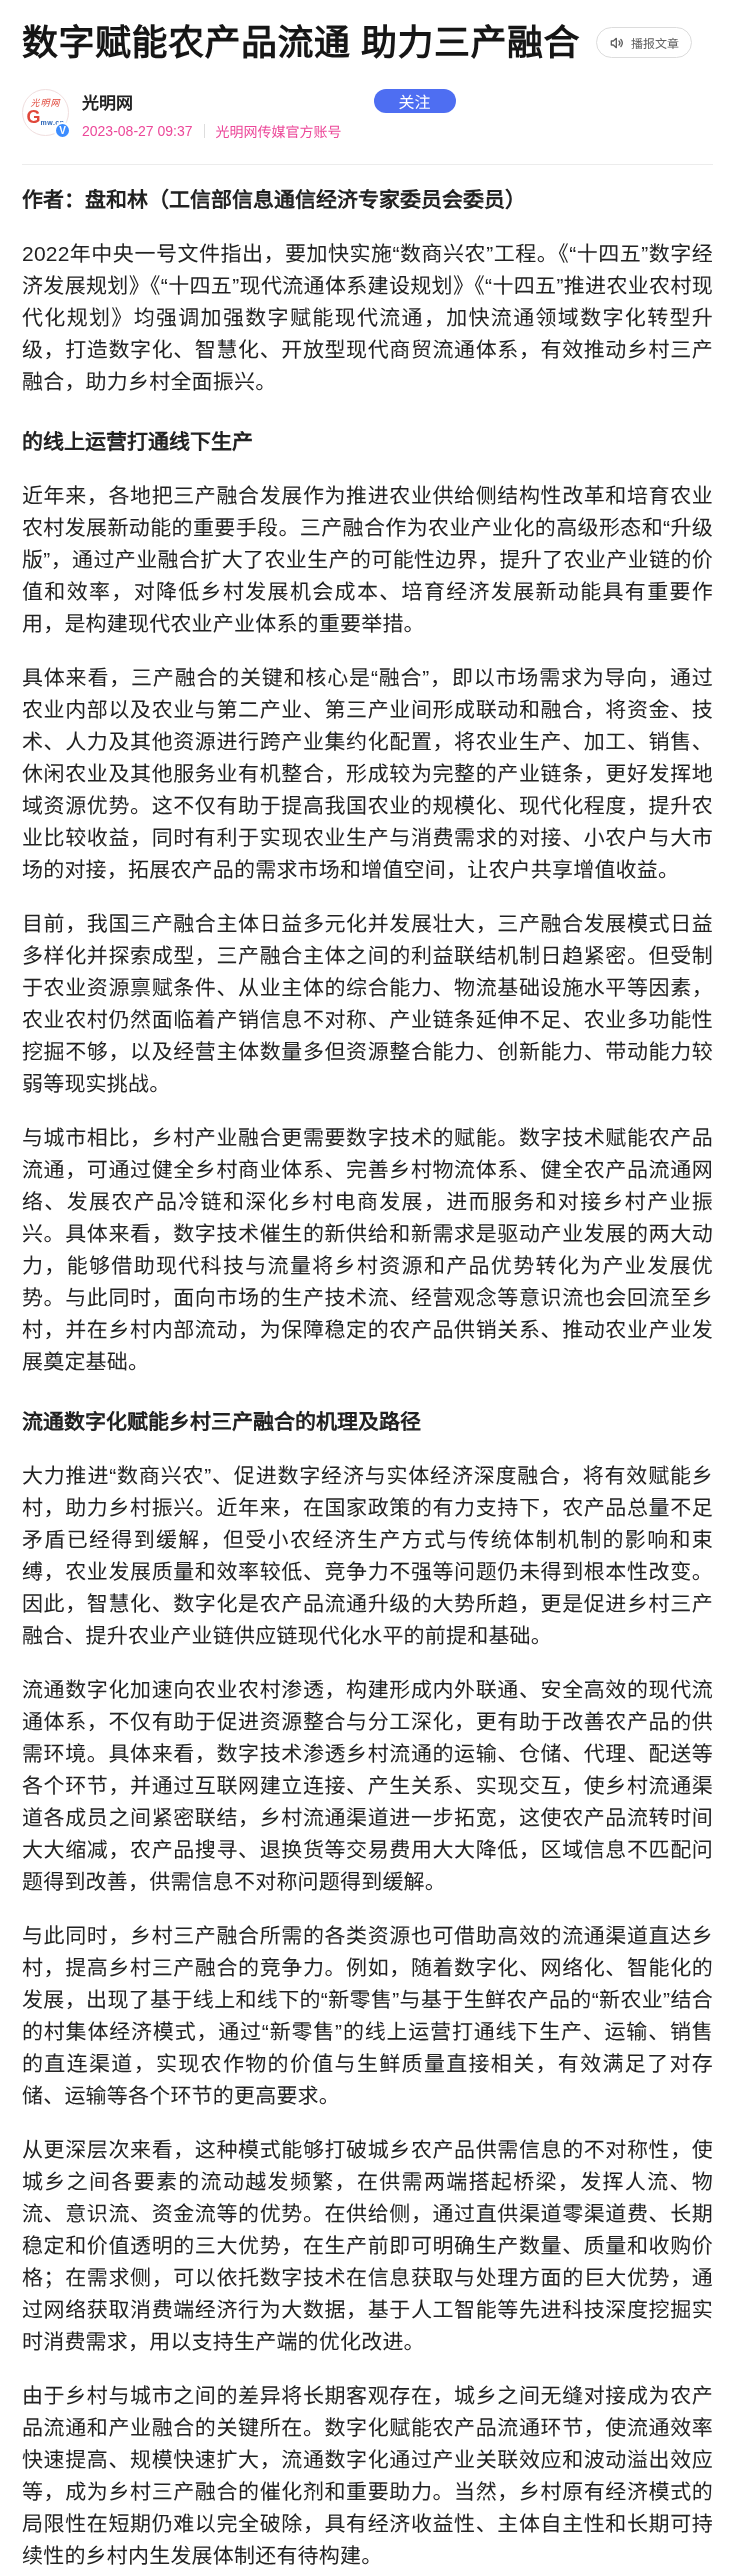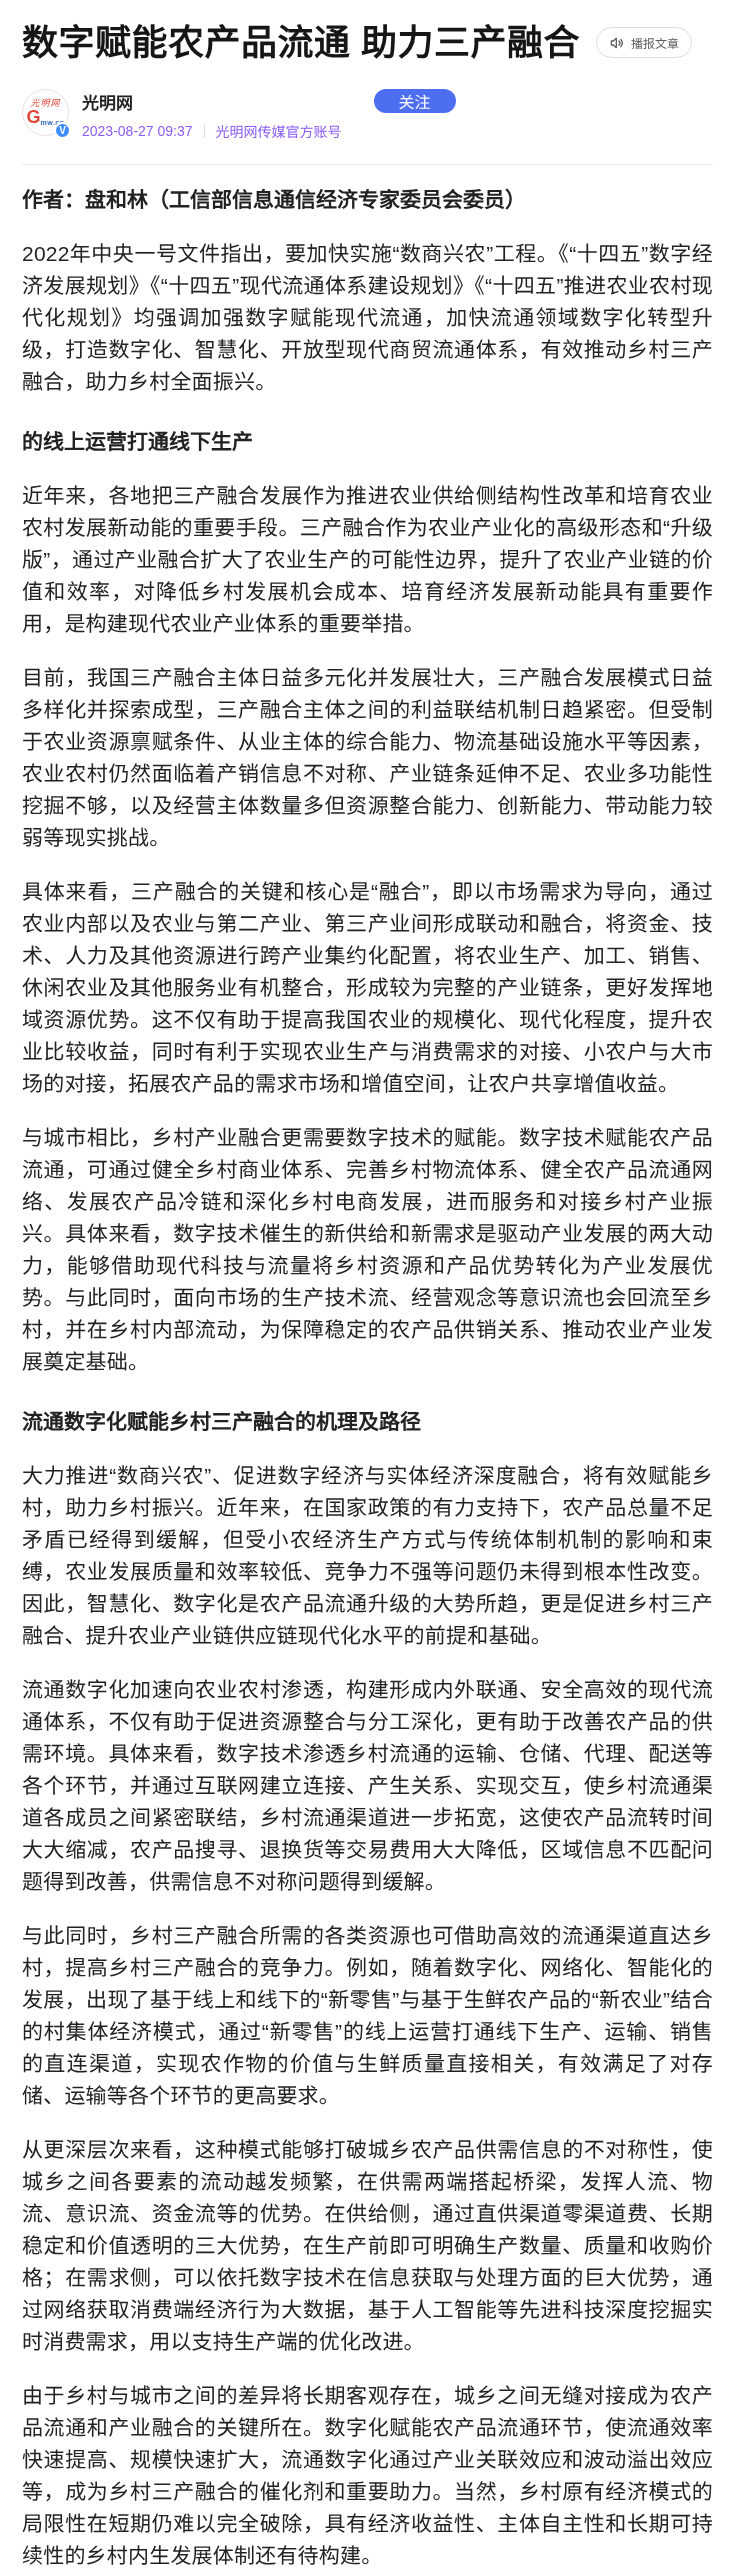--- a/index.html
+++ b/index.html
@@ -37,21 +37,21 @@
   .avatar-mw { color: #2b66b8; font-size: 7px; font-weight: 700; letter-spacing: 0.5px; }
   .v-badge {
     position: absolute; right: -3px; bottom: -4px; width: 17px; height: 17px;
     border-radius: 50%; background: #3b8cff; border: 2px solid #ffffff;
     color: #ffffff; font-size: 10px; font-weight: 700;
     display: flex; align-items: center; justify-content: center;
   }
   .author-info { margin-left: 13px; }
   .author-name { font-size: 17px; font-weight: 700; color: #222; cursor: pointer; }
   .author-meta { display: flex; align-items: center; gap: 11px; margin-top: 7px;
-    font-size: 14px; color: #8b5cf6; }
+    font-size: 14px; color: #ec4899; }
   .meta-sep { width: 1px; height: 14px; background: #dddddd; }
   .follow-btn {
     margin-left: 32px; height: 24px; padding: 0 25px; border: none;
     border-radius: 20px; background: #4e6ef2; color: #ffffff;
     font-size: 16px; cursor: pointer; flex: 0 0 auto;
     font-family: "Liberation Sans", "DejaVu Sans", sans-serif;
   }
   .header-divider { border: none; border-top: 1px solid #ececec; margin: 23px 0 0; }
 
   
@@ -104,22 +104,22 @@
 
     <hr class="header-divider">
   </header>
 
   <main class="article">
     <p class="byline">作者：盘和林（工信部信息通信经济专家委员会委员）</p>
     <div id="blocks">
         <p class="para">2022年中央一号文件指出，要加快实施“数商兴农”工程。《“十四五”数字经济发展规划》《“十四五”现代流通体系建设规划》《“十四五”推进农业农村现代化规划》均强调加强数字赋能现代流通，加快流通领域数字化转型升级，打造数字化、智慧化、开放型现代商贸流通体系，有效推动乡村三产融合，助力乡村全面振兴。</p>
         <h2 class="section-heading">的线上运营打通线下生产</h2>
         <p class="para">近年来，各地把三产融合发展作为推进农业供给侧结构性改革和培育农业农村发展新动能的重要手段。三产融合作为农业产业化的高级形态和“升级版”，通过产业融合扩大了农业生产的可能性边界，提升了农业产业链的价值和效率，对降低乡村发展机会成本、培育经济发展新动能具有重要作用，是构建现代农业产业体系的重要举措。</p>
+        <p class="para">具体来看，三产融合的关键和核心是“融合”，即以市场需求为导向，通过农业内部以及农业与第二产业、第三产业间形成联动和融合，将资金、技术、人力及其他资源进行跨产业集约化配置，将农业生产、加工、销售、休闲农业及其他服务业有机整合，形成较为完整的产业链条，更好发挥地域资源优势。这不仅有助于提高我国农业的规模化、现代化程度，提升农业比较收益，同时有利于实现农业生产与消费需求的对接、小农户与大市场的对接，拓展农产品的需求市场和增值空间，让农户共享增值收益。</p>
         <p class="para">目前，我国三产融合主体日益多元化并发展壮大，三产融合发展模式日益多样化并探索成型，三产融合主体之间的利益联结机制日趋紧密。但受制于农业资源禀赋条件、从业主体的综合能力、物流基础设施水平等因素，农业农村仍然面临着产销信息不对称、产业链条延伸不足、农业多功能性挖掘不够，以及经营主体数量多但资源整合能力、创新能力、带动能力较弱等现实挑战。</p>
-        <p class="para">具体来看，三产融合的关键和核心是“融合”，即以市场需求为导向，通过农业内部以及农业与第二产业、第三产业间形成联动和融合，将资金、技术、人力及其他资源进行跨产业集约化配置，将农业生产、加工、销售、休闲农业及其他服务业有机整合，形成较为完整的产业链条，更好发挥地域资源优势。这不仅有助于提高我国农业的规模化、现代化程度，提升农业比较收益，同时有利于实现农业生产与消费需求的对接、小农户与大市场的对接，拓展农产品的需求市场和增值空间，让农户共享增值收益。</p>
         <p class="para">与城市相比，乡村产业融合更需要数字技术的赋能。数字技术赋能农产品流通，可通过健全乡村商业体系、完善乡村物流体系、健全农产品流通网络、发展农产品冷链和深化乡村电商发展，进而服务和对接乡村产业振兴。具体来看，数字技术催生的新供给和新需求是驱动产业发展的两大动力，能够借助现代科技与流量将乡村资源和产品优势转化为产业发展优势。与此同时，面向市场的生产技术流、经营观念等意识流也会回流至乡村，并在乡村内部流动，为保障稳定的农产品供销关系、推动农业产业发展奠定基础。</p>
         <h2 class="section-heading">流通数字化赋能乡村三产融合的机理及路径</h2>
         <p class="para">大力推进“数商兴农”、促进数字经济与实体经济深度融合，将有效赋能乡村，助力乡村振兴。近年来，在国家政策的有力支持下，农产品总量不足矛盾已经得到缓解，但受小农经济生产方式与传统体制机制的影响和束缚，农业发展质量和效率较低、竞争力不强等问题仍未得到根本性改变。因此，智慧化、数字化是农产品流通升级的大势所趋，更是促进乡村三产融合、提升农业产业链供应链现代化水平的前提和基础。</p>
         <p class="para">流通数字化加速向农业农村渗透，构建形成内外联通、安全高效的现代流通体系，不仅有助于促进资源整合与分工深化，更有助于改善农产品的供需环境。具体来看，数字技术渗透乡村流通的运输、仓储、代理、配送等各个环节，并通过互联网建立连接、产生关系、实现交互，使乡村流通渠道各成员之间紧密联结，乡村流通渠道进一步拓宽，这使农产品流转时间大大缩减，农产品搜寻、退换货等交易费用大大降低，区域信息不匹配问题得到改善，供需信息不对称问题得到缓解。</p>
         <p class="para">与此同时，乡村三产融合所需的各类资源也可借助高效的流通渠道直达乡村，提高乡村三产融合的竞争力。例如，随着数字化、网络化、智能化的发展，出现了基于线上和线下的“新零售”与基于生鲜农产品的“新农业”结合的村集体经济模式，通过“新零售”的线上运营打通线下生产、运输、销售的直连渠道，实现农作物的价值与生鲜质量直接相关，有效满足了对存储、运输等各个环节的更高要求。</p>
         <p class="para">从更深层次来看，这种模式能够打破城乡农产品供需信息的不对称性，使城乡之间各要素的流动越发频繁，在供需两端搭起桥梁，发挥人流、物流、意识流、资金流等的优势。在供给侧，通过直供渠道零渠道费、长期稳定和价值透明的三大优势，在生产前即可明确生产数量、质量和收购价格；在需求侧，可以依托数字技术在信息获取与处理方面的巨大优势，通过网络获取消费端经济行为大数据，基于人工智能等先进科技深度挖掘实时消费需求，用以支持生产端的优化改进。</p>
         <p class="para">由于乡村与城市之间的差异将长期客观存在，城乡之间无缝对接成为农产品流通和产业融合的关键所在。数字化赋能农产品流通环节，使流通效率快速提高、规模快速扩大，流通数字化通过产业关联效应和波动溢出效应等，成为乡村三产融合的催化剂和重要助力。当然，乡村原有经济模式的局限性在短期仍难以完全破除，具有经济收益性、主体自主性和长期可持续性的乡村内生发展体制还有待构建。</p>
       </div>
 
   </main>

